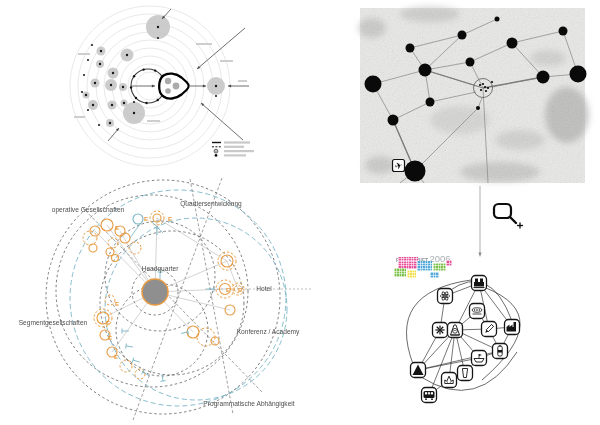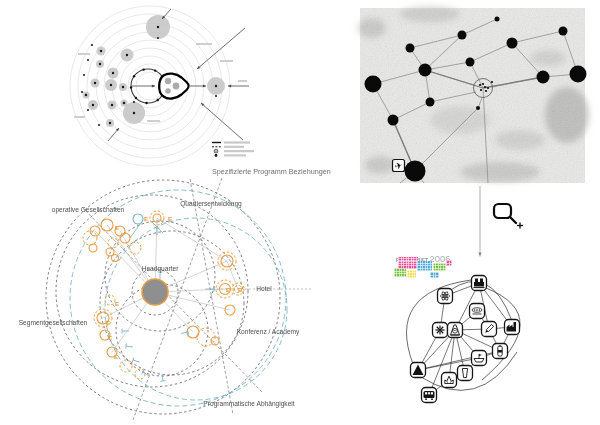--- a/index.html
+++ b/index.html
@@ -398,21 +398,20 @@
           <rect x="-4" y="-2.8" width="2.2" height="2.2" fill="#fff"></rect>
           <rect x="-0.9" y="-2.8" width="1.8" height="2.2" fill="#fff"></rect>
           <rect x="1.8" y="-2.8" width="2.2" height="2.2" fill="#fff"></rect>
           <circle cx="-3" cy="4.2" r="0.9" fill="#141414"></circle>
           <circle cx="3" cy="4.2" r="0.9" fill="#141414"></circle>
         </g>
       </g>
     </svg>
 
   <div class="overlay">
-    <div class="caption" style="left:212px;top:167px">Spezifizierte Programm Beziehungen</div>
     <div class="logo">
       <span class="logo-title">RUHRGEBIET</span><span class="logo-year">2006</span>
     </div>
     <div id="mosaic">
         <div class="block" style="left: 398px; top: 257px; width: 20px; height: 12px; background-color: rgb(230, 81, 154);"></div>
         <div class="block" style="left: 394px; top: 268px; width: 12px; height: 9px; background-color: rgb(124, 194, 74);"></div>
         <div class="block" style="left: 407px; top: 270px; width: 9px; height: 8px; background-color: rgb(239, 224, 74);"></div>
         <div class="block" style="left: 417px; top: 261px; width: 15px; height: 10px; background-color: rgb(82, 169, 219);"></div>
         <div class="block" style="left: 433px; top: 263px; width: 13px; height: 8px; background-color: rgb(124, 194, 74);"></div>
         <div class="block" style="left: 430px; top: 272px; width: 9px; height: 6px; background-color: rgb(82, 169, 219);"></div>

